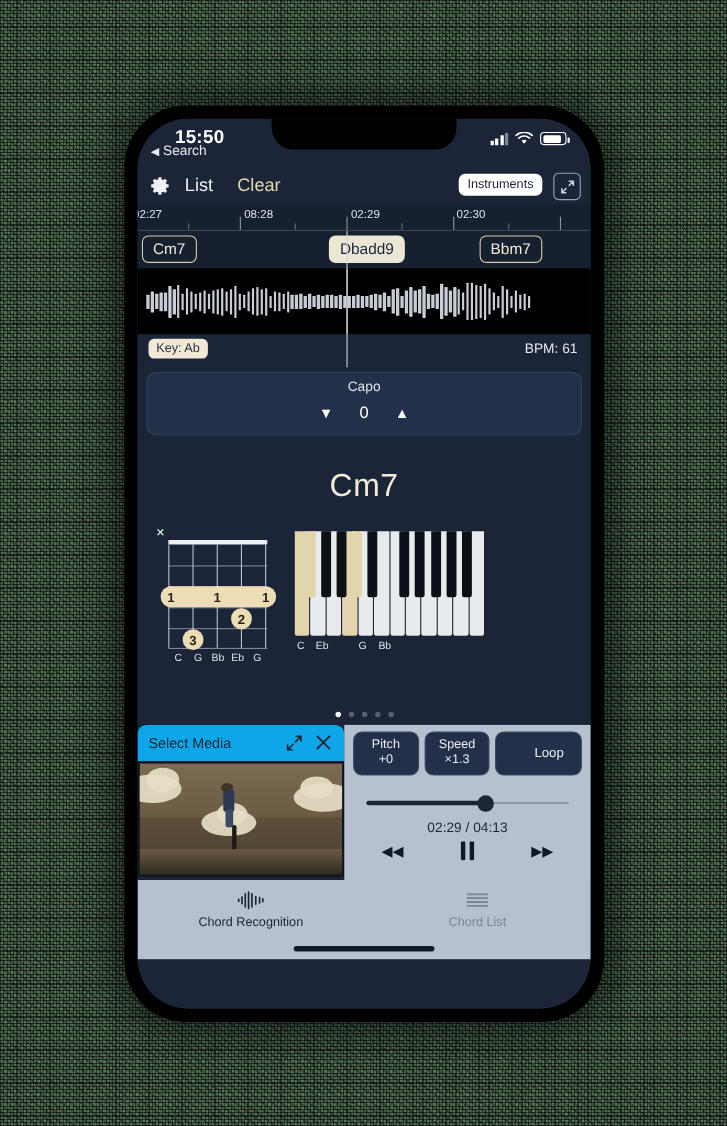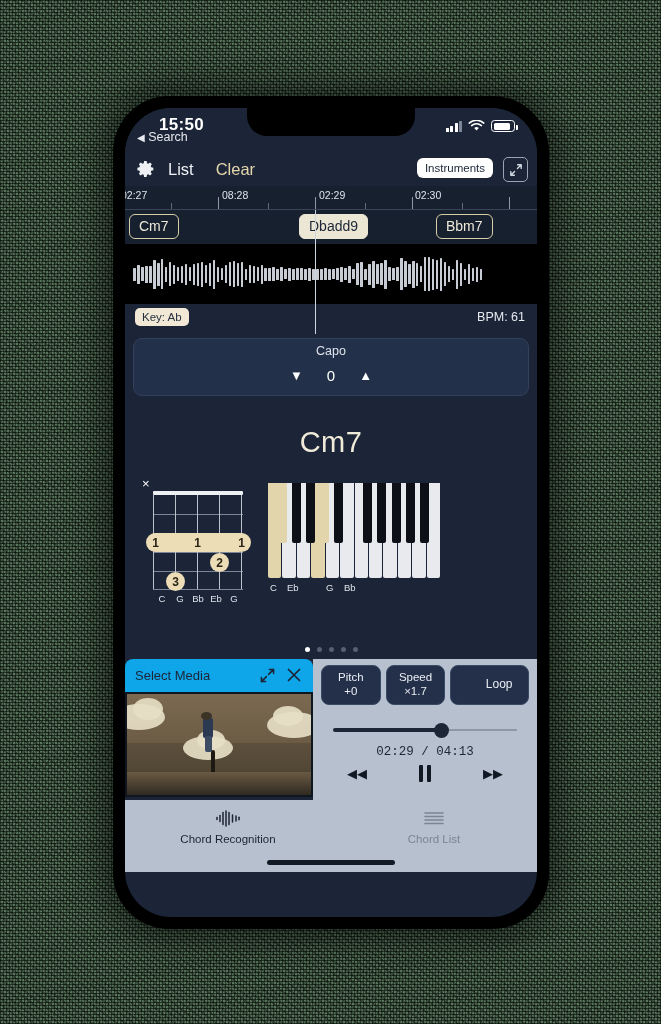--- a/index.html
+++ b/index.html
@@ -218,21 +218,21 @@
     flex:1; background:#243049; border:1px solid #3a4a66; border-radius:8px;
     color:#e9edf3; text-align:center; padding:4px 0 5px; line-height:1.25;
   }
   .ptab .t{ font-size:11.5px; display:block;}
   .ptab .v{ font-size:11.5px; display:block;}
   .ptab.single{ display:flex; align-items:center; justify-content:center; font-size:12px;padding-left:19px;}
   #sliderwrap{ position:relative; margin:18px 12px 0; height:14px; }
   #strack{ position:absolute; left:0; right:0; top:6px; height:2.5px; background:#8d97a6; border-radius:2px;}
   #sfill{ position:absolute; left:0; top:5px; height:4px; background:#1d2636; border-radius:2px;}
   #sthumb{ position:absolute; top:0; width:15px;height:15px;border-radius:50%;background:#1d2636;}
-  #ptime{ text-align:center; font-size:12.5px; color:#1d2636; margin-top:8px;font-family:Liberation Mono, monospace;}
+  #ptime{ text-align:center; font-size:12.5px; color:#1d2636; margin-top:8px;}
   #pctrls{ display:flex; align-items:center; justify-content:space-around; margin-top:6px;}
   #pctrls div{ color:#101824; font-size:13px; }
   .pause{ display:flex; gap:3.5px; }
   .pause i{ display:block; width:4.5px; height:17px; background:#101824; border-radius:1px;}
 
   
   #tabbar{
     height:72px; background:#b6c0ce; display:flex; position:relative;
   }
   .tab{ flex:1; display:flex; flex-direction:column; align-items:center; justify-content:flex-start; padding-top:10px; gap:6px;}
@@ -535,21 +535,21 @@
       </div>
 
       <div id="player" class="dots">
         <div id="ptabs">
           <div class="ptab">
             <span class="t">Pitch</span>
             <span class="v">+0</span>
           </div>
           <div class="ptab">
             <span class="t">Speed</span>
-            <span class="v">×1.7</span>
+            <span class="v">×1.3</span>
           </div>
           <div class="ptab single">Loop</div>
         </div>
 
         <div id="sliderwrap">
           <div id="strack"></div>
           <div id="sfill" style="width: 108.56px;"></div>
           <div id="sthumb" style="left: 101.06px;"></div>
         </div>
 

